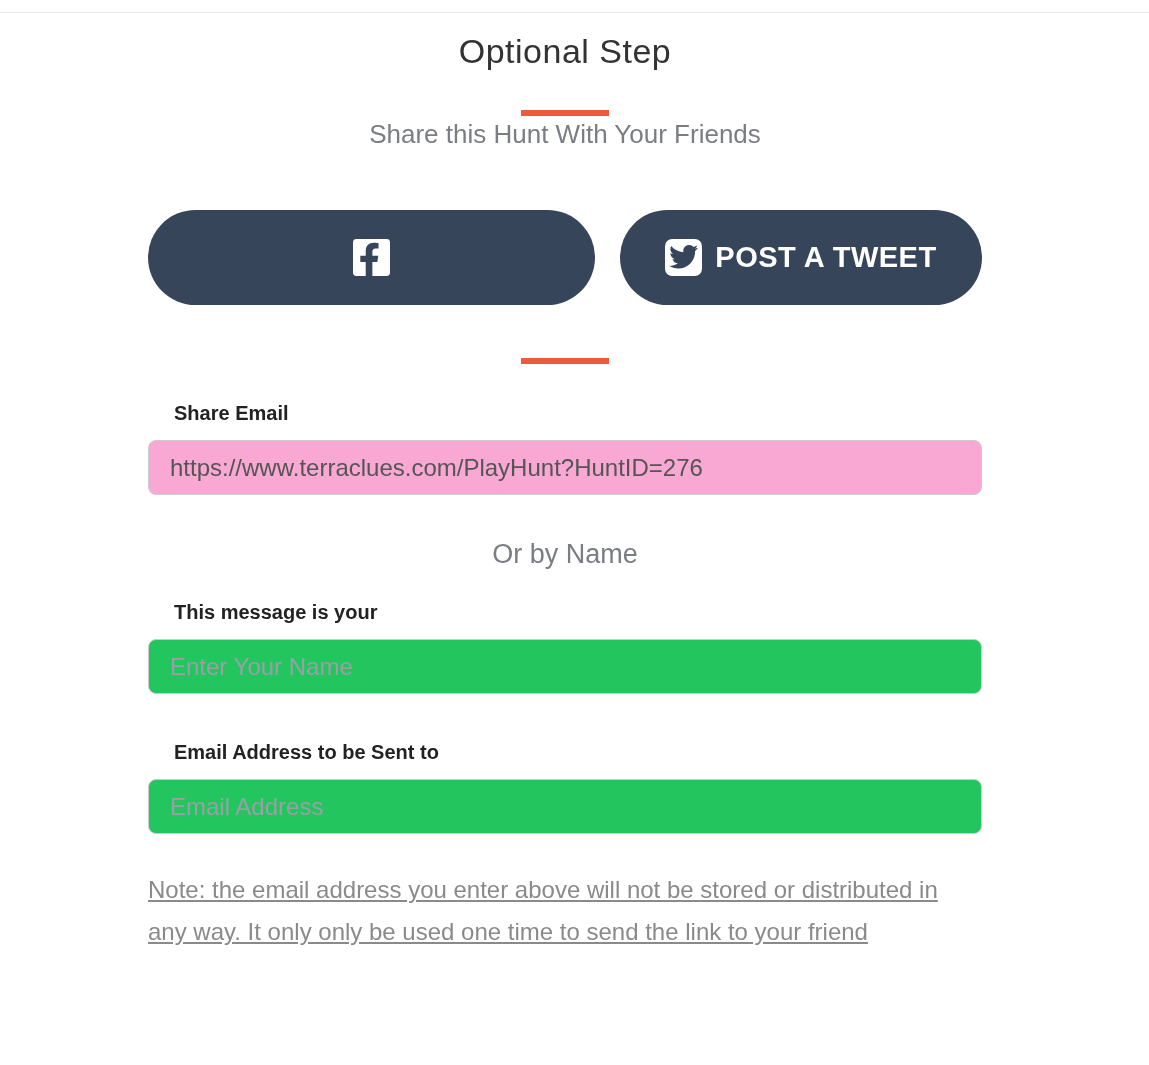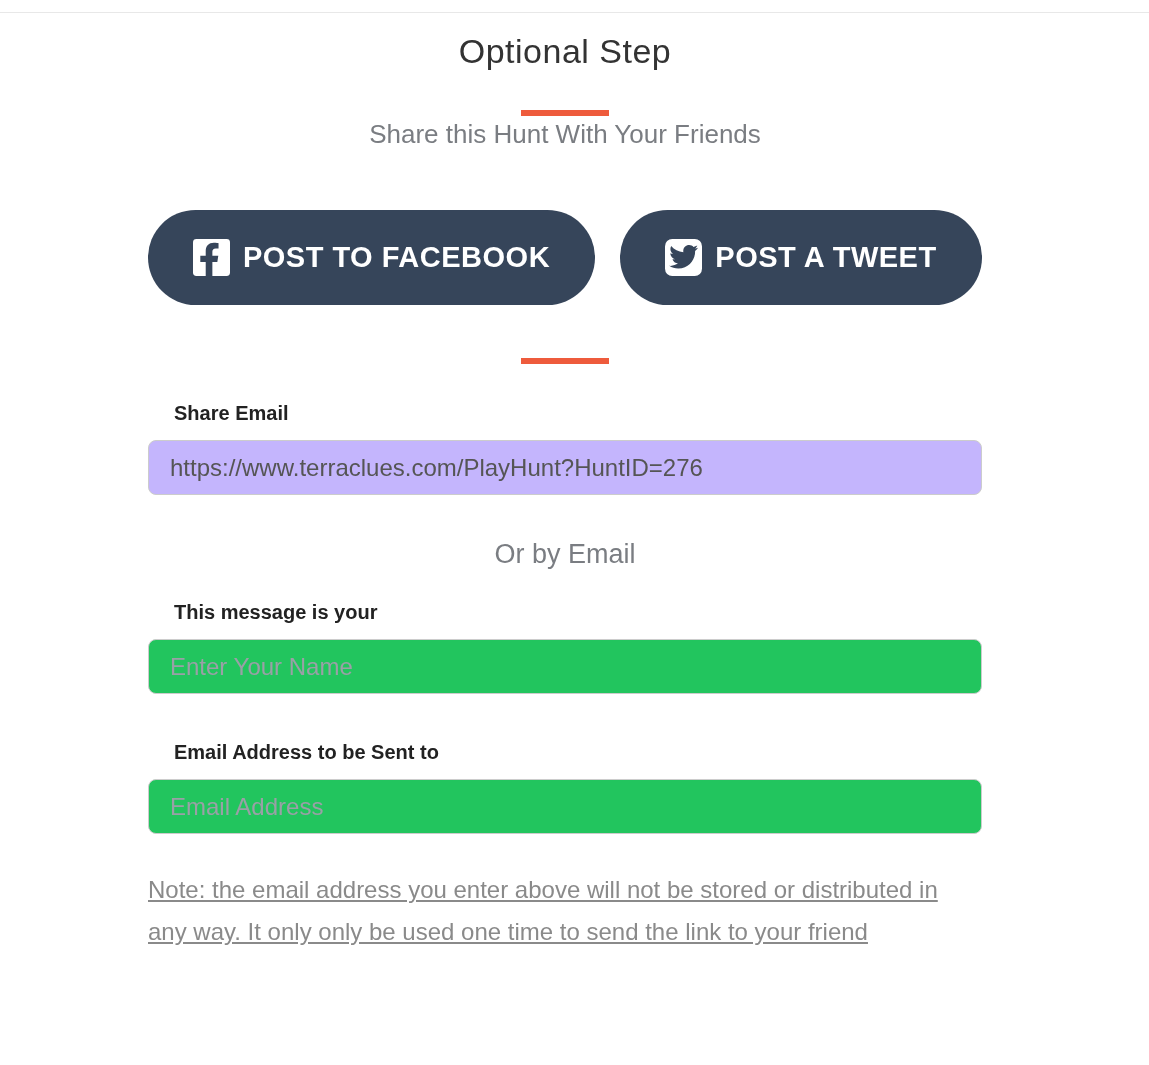--- a/index.html
+++ b/index.html
@@ -82,21 +82,21 @@
     border: 1px solid #cccccc;
     border-radius: 8px;
     padding: 0 0 0 21px;
     font-family: "Liberation Sans", sans-serif;
     font-size: 24px;
     color: #555555;
     background: #22c55e;
     outline: none;
   }
   .field input.readonly-link {
-    background: #c4b5fd;
+    background: #f9a8d4;
     color: #555555;
   }
   .field input::placeholder { color: #9aa0a6; opacity: 1; }
   p.or-email {
     margin-top: 42px;
     font-size: 27px;
     line-height: 34px;
     color: #7a7d82;
     text-align: center;
   }
@@ -130,42 +130,41 @@
               <clipPath id="fbclip">
                 <rect width="512" height="512" rx="48"></rect>
               </clipPath>
             </defs>
           <rect width="512" height="512" rx="48" fill="#ffffff"></rect>
           <g clip-path="url(#fbclip)">
             <path transform="translate(80,52) scale(0.92)" fill="#36455a" d="M279.14 288l14.22-92.66h-88.91v-60.13c0-25.35 12.42-50.06 52.24-50.06h40.42V6.26S260.43 0 225.36 0c-73.22 0-121.08 44.38-121.08 124.72v70.62H22.89V288h81.39v224h100.17V288z"></path>
           </g>
         </svg>
       </span>
-      <span>POST TO FACEBOOK</span>
     </button>
 
     <button class="share-btn tw">
       <span class="btn-icon">
         <svg width="37" height="37" viewBox="0 0 512 512" aria-hidden="true">
           <rect width="512" height="512" rx="100" fill="#ffffff"></rect>
           <path transform="translate(58,46) scale(0.78)" fill="#36455a" d="M459.37 151.716c.325 4.548.325 9.097.325 13.645 0 138.72-105.583 298.558-298.558 298.558-59.452 0-114.68-17.219-161.137-47.106 8.447.974 16.568 1.299 25.34 1.299 49.055 0 94.213-16.568 130.274-44.832-46.132-.975-84.792-31.188-98.112-72.772 6.498.974 12.995 1.624 19.818 1.624 9.421 0 18.843-1.3 27.614-3.573-48.081-9.747-84.143-51.98-84.143-102.985v-1.299c13.969 7.797 30.214 12.67 47.431 13.319-28.264-18.843-46.781-51.005-46.781-87.391 0-19.492 5.197-37.36 14.294-52.954 51.655 63.675 129.3 105.258 216.365 109.807-1.624-7.797-2.599-15.918-2.599-24.04 0-57.828 46.782-104.934 104.934-104.934 30.213 0 57.502 12.67 76.67 33.137 23.715-4.548 46.456-13.32 66.599-25.34-7.798 24.366-24.366 44.833-46.132 57.827 21.117-2.273 41.584-8.122 60.426-16.243-14.292 20.791-32.161 39.308-52.628 54.253z"></path>
         </svg>
       </span>
       <span>POST A TWEET</span>
     </button>
   </div>
 
   <div class="accent-divider second"></div>
 
   <div class="field">
     <label>Share Email</label>
     <input class="readonly-link" type="text" readonly="" value="https://www.terraclues.com/PlayHunt?HuntID=276" style="">
   </div>
 
-  <p class="or-email">Or by Email</p>
+  <p class="or-email">Or by Name</p>
 
   <div class="field from-field">
     <label>This message is your</label>
     <input type="text" placeholder="Enter Your Name" style="">
   </div>
 
   <div class="field to-field">
     <label>Email Address to be Sent to</label>
     <input type="text" placeholder="Email Address" style="">
   </div>

